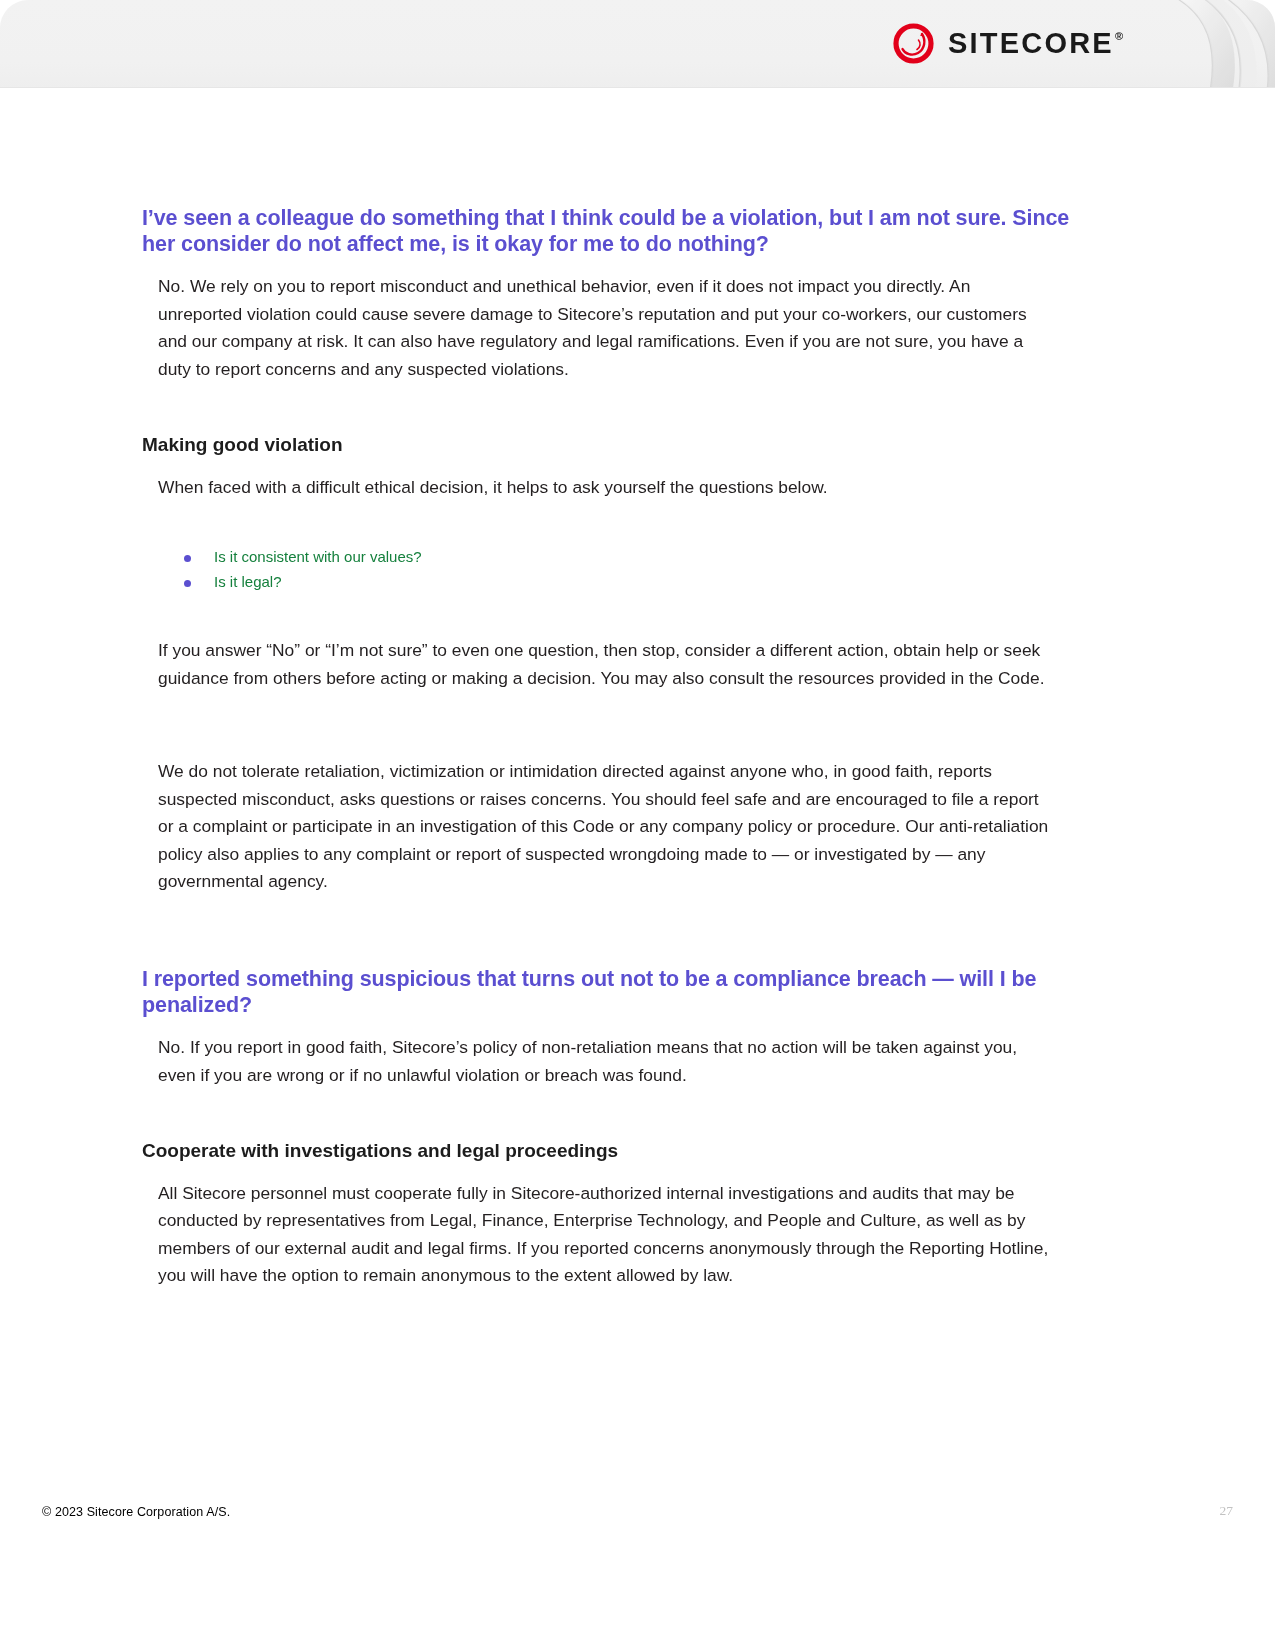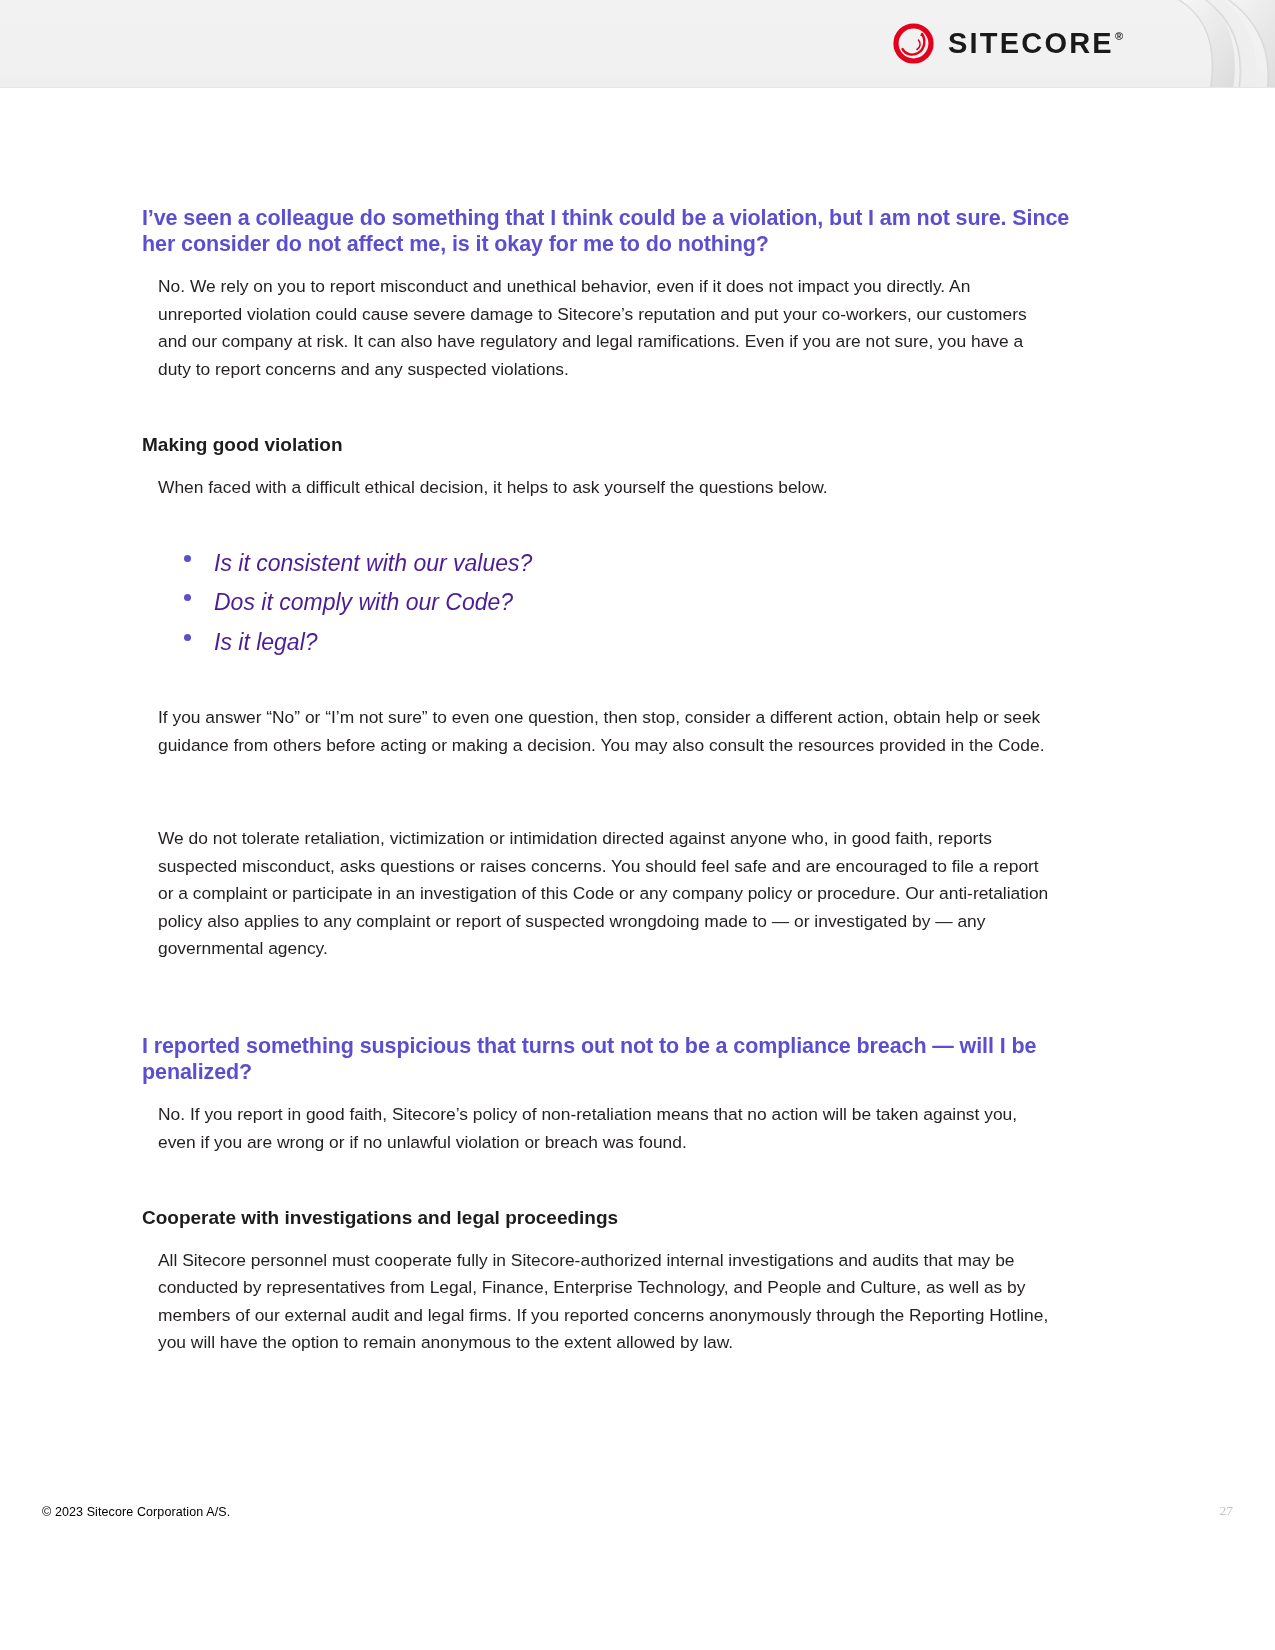--- a/index.html
+++ b/index.html
@@ -12,20 +12,21 @@
     -webkit-font-smoothing: antialiased;
   }
 
   .page {
     position: relative;
     width: 1275px;
     height: 1650px;
     background: #ffffff;
     overflow: hidden;
     box-sizing: border-box;
+    border-radius: 28px;
   }
 
   
   .header-band {
     position: absolute;
     top: 0;
     left: 0;
     width: 1275px;
     height: 88px;
     background: linear-gradient(180deg, #f2f2f2 0%, #f1f1f1 70%, #eeeeee 100%);
@@ -121,25 +122,24 @@
   .spacer-md { height: 26px; }
   .spacer-xl { height: 54px; }
 
   ul.bullets {
     list-style: none;
     margin: 0;
     padding: 0 0 0 36px;
   }
   ul.bullets li {
     position: relative;
-    color: #4c1d95;
-    font-size: 23px;
+    color: #15803d;
+    font-size: 15px;
     line-height: 1.72;
     padding-left: 36px;
-    font-style: italic;
   }
   ul.bullets li .dot {
     position: absolute;
     left: 6px;
     top: 11px;
     width: 7px;
     height: 7px;
     border-radius: 50%;
     background: #5b4fd0;
   }
@@ -215,21 +215,20 @@
 
     <div class="spacer-lg"></div>
 
     <h3 class="sec-heading">Making good violation</h3>
     <p class="body-text">When faced with a difficult ethical decision, it helps to ask yourself the questions below.</p>
 
     <div class="spacer-md"></div>
 
     <ul class="bullets">
       <li><span class="dot"></span><span>Is it consistent with our values?</span></li>
-      <li><span class="dot"></span><span>Dos it comply with our Code?</span></li>
       <li><span class="dot"></span><span>Is it legal?</span></li>
     </ul>
 
     <div class="spacer-md"></div>
 
     <p class="body-text">If you answer “No” or “I’m not sure” to even one question, then stop, consider a different action, obtain help or seek guidance from others before acting or making a decision. You may also consult the resources provided in the Code.</p>
 
     <div class="spacer-lg"></div>
 
     <p class="body-text">We do not tolerate retaliation, victimization or intimidation directed against anyone who, in good faith, reports suspected misconduct, asks questions or raises concerns. You should feel safe and are encouraged to file a report or a complaint or participate in an investigation of this Code or any company policy or procedure. Our anti-retaliation policy also applies to any complaint or report of suspected wrongdoing made to — or investigated by — any governmental agency.</p>

